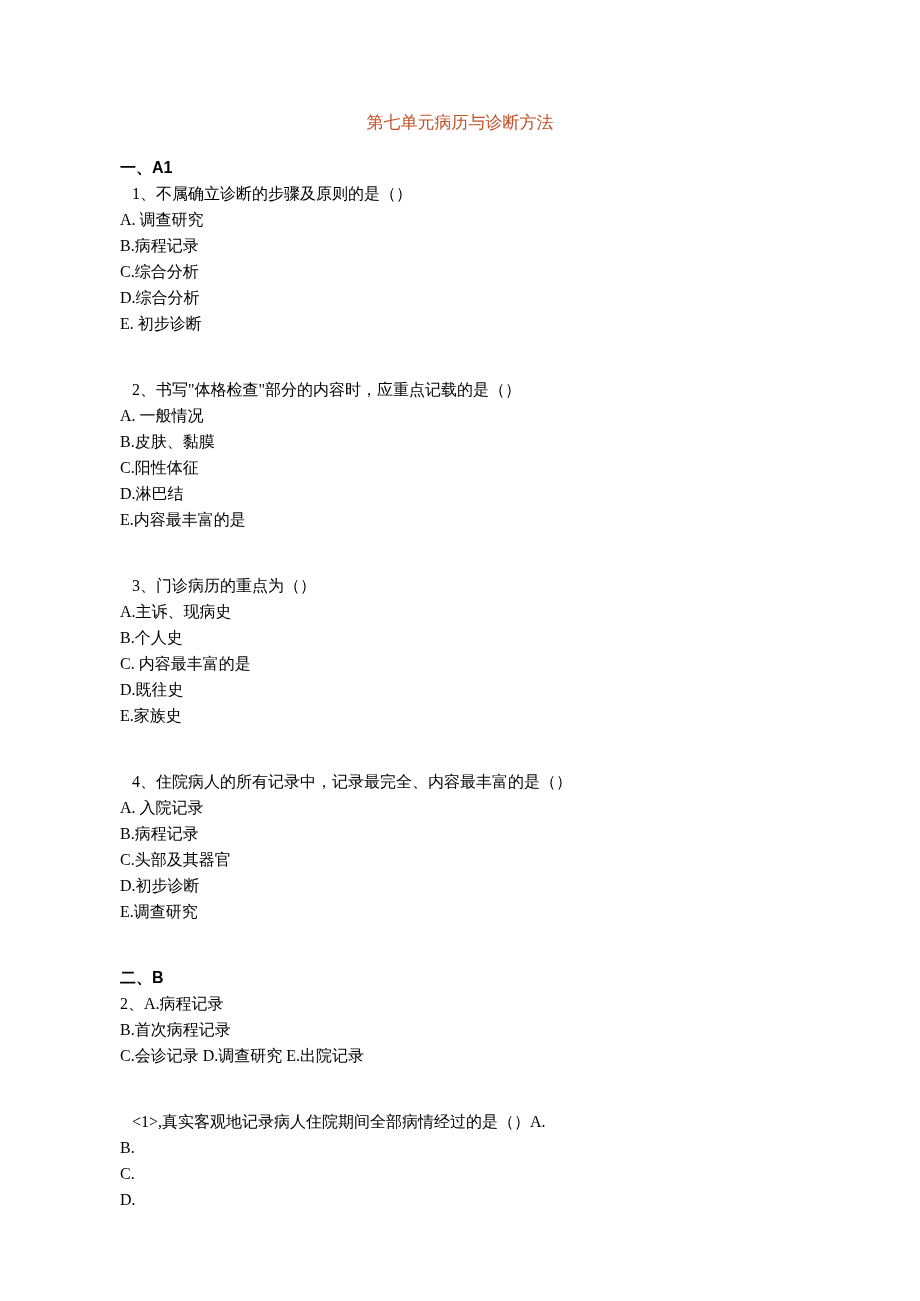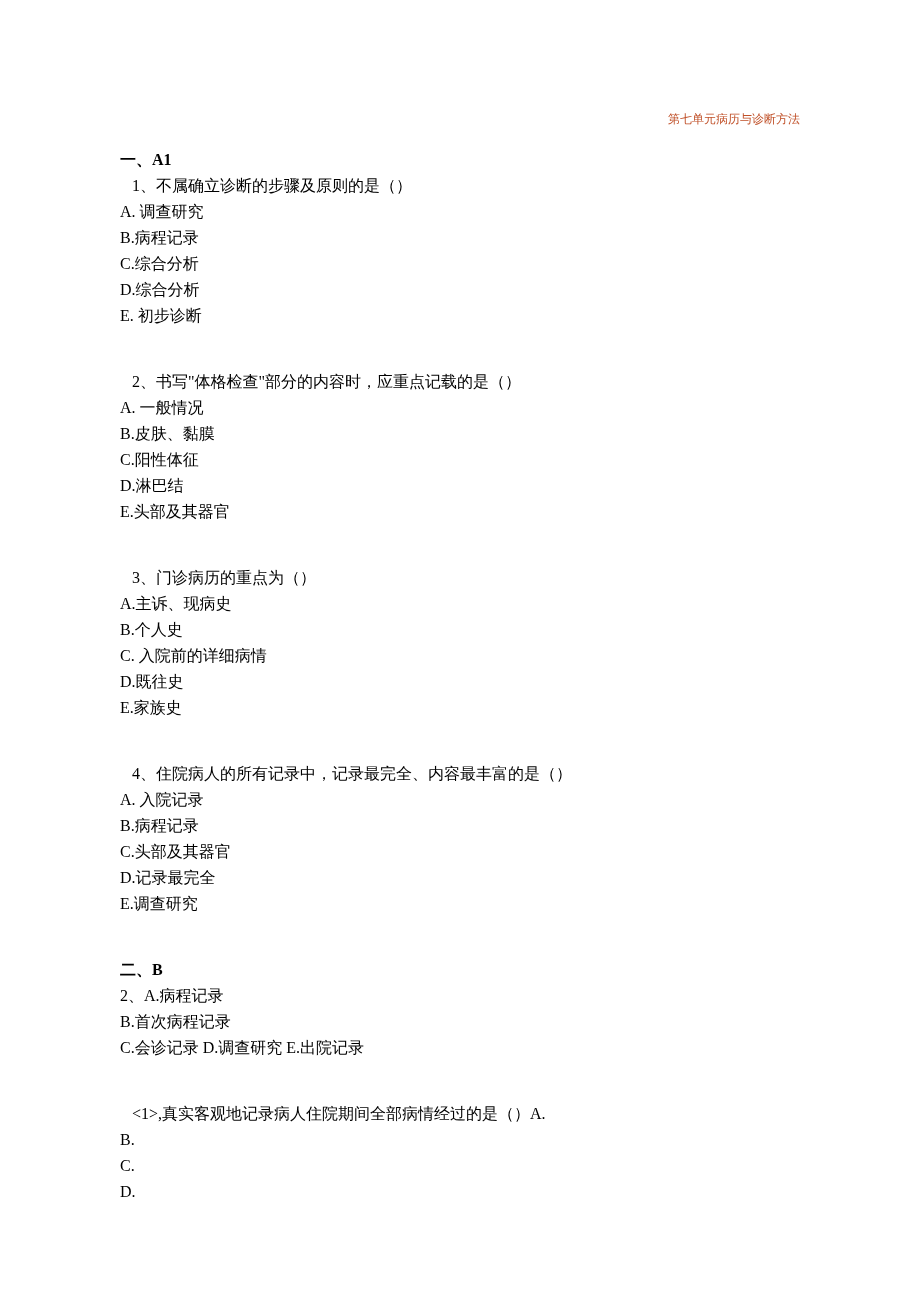--- a/index.html
+++ b/index.html
@@ -8,33 +8,33 @@
     width: 920px;
     min-height: 1301px;
     font-family: "SimSun", "宋体", serif;
     font-size: 16px;
     color: #000000;
     line-height: 1.5;
     padding: 110px 120px 60px 120px;
   }
   .title {
     color: #c05028;
-    text-align: right;
-    font-size: 12px;
+    text-align: center;
+    font-size: 17px;
     margin-bottom: 20px;
   }
   .section-header {
     font-weight: bold;
     margin-bottom: 2px;
   }
   .section-header .num {
     font-family: "SimSun", serif;
   }
   .section-header .label {
-    font-family: Liberation Serif, serif;
+    font-family: Liberation Sans, sans-serif;
     font-weight: bold;
   }
   .question {
     margin-bottom: 2px;
     margin-left: 12px;
   }
   .option {
     margin-bottom: 2px;
   }
   .block-gap {
@@ -57,38 +57,38 @@
 <div class="option">D.综合分析</div>
 <div class="option">E. 初步诊断</div>
 
 <div class="block-gap"></div>
 
 <div class="question">2、书写"体格检查"部分的内容时，应重点记载的是（）</div>
 <div class="option">A. 一般情况</div>
 <div class="option">B.皮肤、黏膜</div>
 <div class="option">C.阳性体征</div>
 <div class="option">D.淋巴结</div>
-<div class="option">E.头部及其器官</div>
+<div class="option">E.内容最丰富的是</div>
 
 <div class="block-gap"></div>
 
 <div class="question">3、门诊病历的重点为（）</div>
 <div class="option">A.主诉、现病史</div>
 <div class="option">B.个人史</div>
-<div class="option">C. 入院前的详细病情</div>
+<div class="option">C. 内容最丰富的是</div>
 <div class="option">D.既往史</div>
 <div class="option">E.家族史</div>
 
 <div class="block-gap"></div>
 
 <div class="question">4、住院病人的所有记录中，记录最完全、内容最丰富的是（）</div>
 <div class="option">A. 入院记录</div>
 <div class="option">B.病程记录</div>
 <div class="option">C.头部及其器官</div>
-<div class="option">D.记录最完全</div>
+<div class="option">D.初步诊断</div>
 <div class="option">E.调查研究</div>
 
 <div class="block-gap"></div>
 
 <div class="section-header">
   <span class="num">二、</span><span class="label">B</span>
 </div>
 
 <div class="option">2、A.病程记录</div>
 <div class="option">B.首次病程记录</div>

